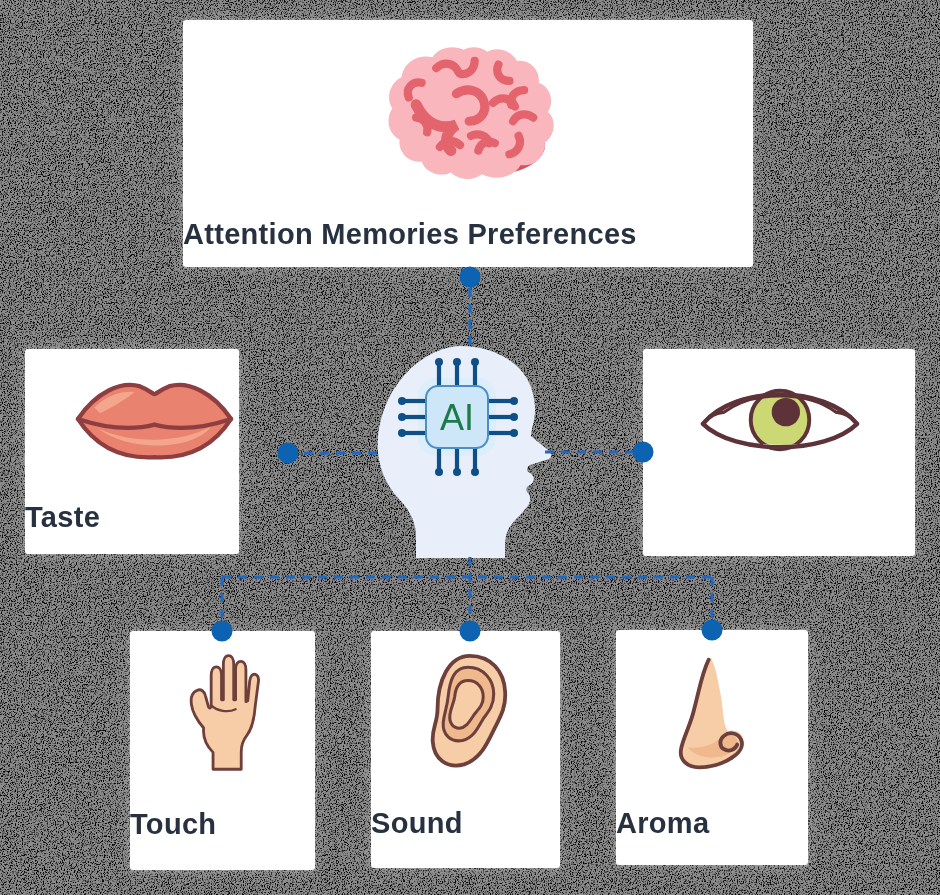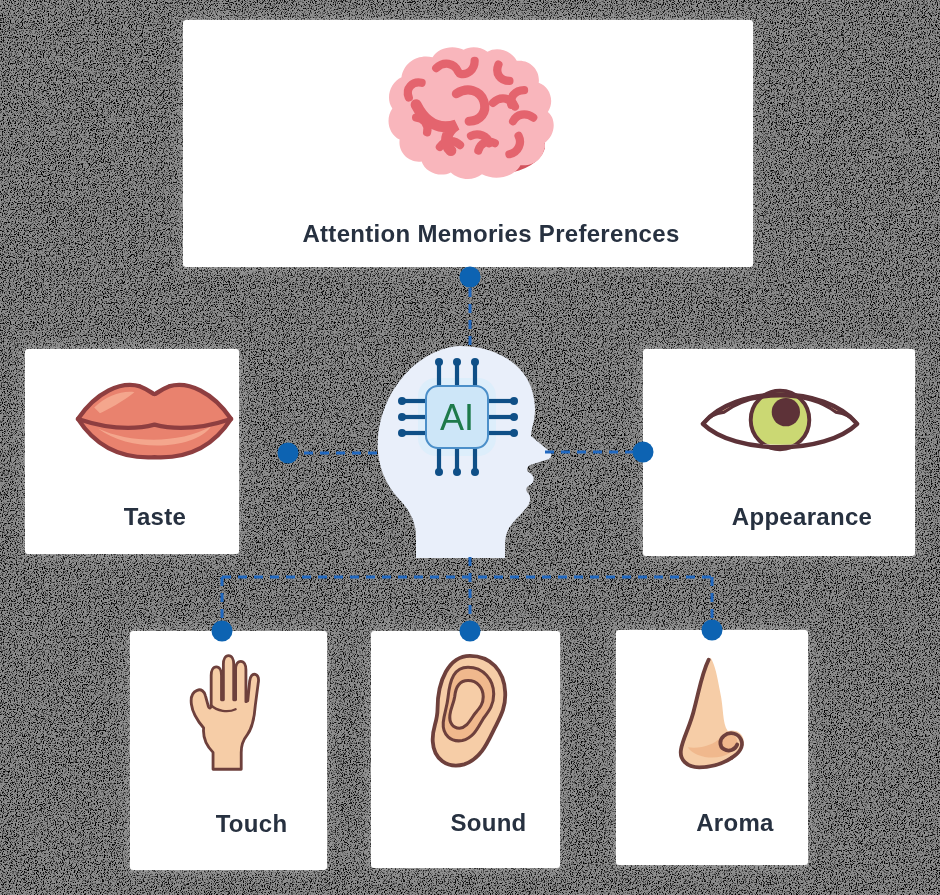--- a/index.html
+++ b/index.html
@@ -7,32 +7,32 @@
     position:relative;width:940px;height:895px;overflow:hidden;
     background:var(--background,#000);
     font-family:"Liberation Sans",sans-serif;
   }
   .noise-layer{position:absolute;inset:0;z-index:0;opacity:.55;pointer-events:none;}
   .card{
     position:absolute;background:var(--card-bg,#fff);border-radius:3px;z-index:2;
     box-shadow:0 0 16px 5px rgba(190,190,190,.22),0 0 3px 1px rgba(255,255,255,.14);
   }
   .card .label{
-    position:absolute;left:0;right:0;text-align:center;
-    color:var(--label-color,#273140);font-weight:700;font-size:24px;letter-spacing:.3px;
-    line-height:36px;height:36px;margin-left:46px;
+    position:absolute;left:0;right:0;text-align:left;
+    color:var(--label-color,#273140);font-weight:700;font-size:29px;letter-spacing:.3px;
+    line-height:36px;height:36px;
   }
   .icon{position:absolute;}
   #card-cognition{left:183px;top:20px;width:570px;height:247px;}
   #card-cognition .label{top:196px;}
   #card-taste{left:25px;top:349px;width:214px;height:205px;}
   #card-taste .label{top:150px;}
   #card-appearance{left:643px;top:349px;width:272px;height:207px;}
   #card-appearance .label{top:150px;}
-  #card-touch{left:130px;top:631px;width:185px;height:239px;padding-left:12px;}
+  #card-touch{left:130px;top:631px;width:185px;height:239px;}
   #card-touch .label{top:175px;}
   #card-sound{left:371px;top:631px;width:189px;height:237px;}
   #card-sound .label{top:174px;}
   #card-aroma{left:616px;top:630px;width:192px;height:235px;}
   #card-aroma .label{top:175px;}
 
   #head{position:absolute;left:368px;top:344px;width:204px;height:216px;z-index:2;}
   .head-fill{fill:var(--head-fill,#e9effa);}
   .chip-glow{fill:var(--chip-glow,#ddeefb);}
   .chip-body{fill:var(--chip-fill,#cde6f8);stroke:var(--chip-border,#4b8fc9);stroke-width:2;}
@@ -173,21 +173,20 @@
 
   <div class="card" id="card-appearance">
     <svg class="icon" style="left:55px;top:24px" width="164" height="88" viewBox="0 0 168 90">
       <path class="eye-white" d="M 5 52 C 38 12 130 12 163 52 C 130 84 38 84 5 52 Z"></path>
       <circle class="iris" cx="84" cy="48" r="30"></circle>
       <circle class="pupil" cx="90" cy="40" r="14.5"></circle>
       <path class="eye-shadow" d="M 18 60 C 50 82 118 82 150 60 C 120 78 48 78 18 60 Z"></path>
       <path class="eye-lid" d="M 5 52 C 38 12 130 12 163 52 C 158 45 150 41 141 40 C 112 18 56 18 27 40 C 18 41 10 45 5 52 Z"></path>
       <path class="eye-outline" d="M 5 52 C 38 12 130 12 163 52 C 130 84 38 84 5 52 Z"></path>
     </svg>
-    <div class="label">Appearance</div>
   </div>
 
   <div class="card" id="card-touch">
     <svg class="icon" style="left:53px;top:20px" width="77" height="122" viewBox="0 0 82 126">
       <path class="organ-fill" stroke-width="3" d="M 32 124 L 32 106 C 25 99 21 90 22 80 C 16 73 10 63 9 55 C 8 48 10 42 15 40 C 19 38 23 41 24 46 L 27 57 C 28 60 30 59 30 56 L 30 24 C 30 19 32 15 35.5 15 C 39 15 41 19 41 24 L 41 50 L 43 50 L 43 12 C 43 7 45 3 48.5 3 C 52 3 54 7 54 12 L 54 50 L 56 50 L 56 18 C 56 13 58 9 61.5 9 C 65 9 67 13 67 18 L 67 52 L 69 51 L 71 30 C 71.5 25 74 22 77 23 C 80 24 81 28 80 33 L 77 56 C 76 70 74 80 68 88 C 64 93 62 98 62 106 L 62 124 Z"></path>
       <path class="organ-line" stroke-width="2.5" d="M 30 56 C 36 62 48 64 56 60"></path>
     </svg>
     <div class="label">Touch</div>
   </div>
 

